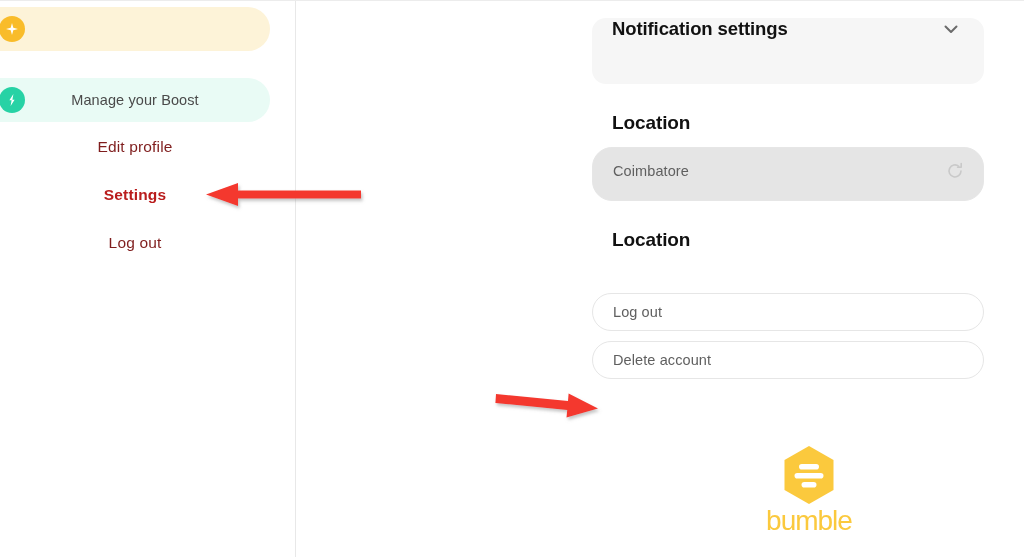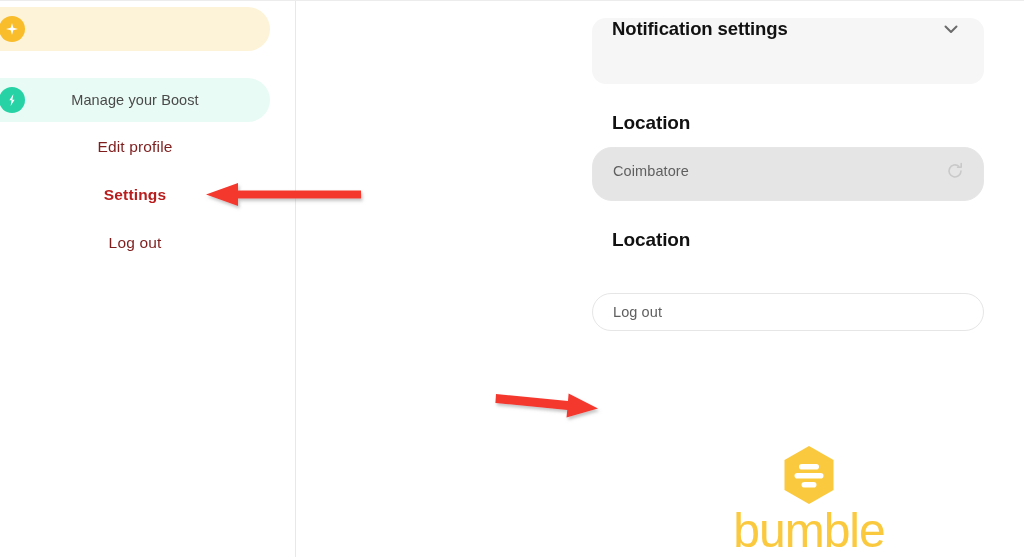--- a/index.html
+++ b/index.html
@@ -203,21 +203,21 @@
     height: 120px;
     display: flex;
     flex-direction: column;
     align-items: center;
     justify-content: flex-start;
     padding-top: 6px;
     box-sizing: border-box;
   }
   .brand-mark { display: block; }
   .brand-word {
-    font-size: 48px;
+    font-size: 28px;
     color: #fbc93d;
     letter-spacing: -1px;
     line-height: 1;
     margin-top: 1px;
     font-weight: 400;
   }
 
   
   .arrow {
     position: absolute;
@@ -289,20 +289,23 @@
         </span>
       </div>
 
       <div class="section-heading">Location</div>
 
 
       <div class="action-btn btn-logout">
         <span>Log out</span>
       </div>
 
+      <div class="action-btn btn-delete">
+        <span>Delete account</span>
+      </div>
 
     </div>
 
     <div class="brand">
       <svg class="brand-mark" width="66" height="62" viewBox="0 0 66 62" aria-hidden="true">
         <path d="M33 2 L57.5 16 L57.5 46 L33 60 L8.5 46 L8.5 16 Z" fill="#fbc93d"></path>
         <rect x="23" y="20" width="20" height="5.6" rx="2.8" fill="#ffffff"></rect>
         <rect x="18.5" y="29" width="29" height="5.6" rx="2.8" fill="#ffffff"></rect>
         <rect x="25.5" y="38" width="15" height="5.6" rx="2.8" fill="#ffffff"></rect>
       </svg>

